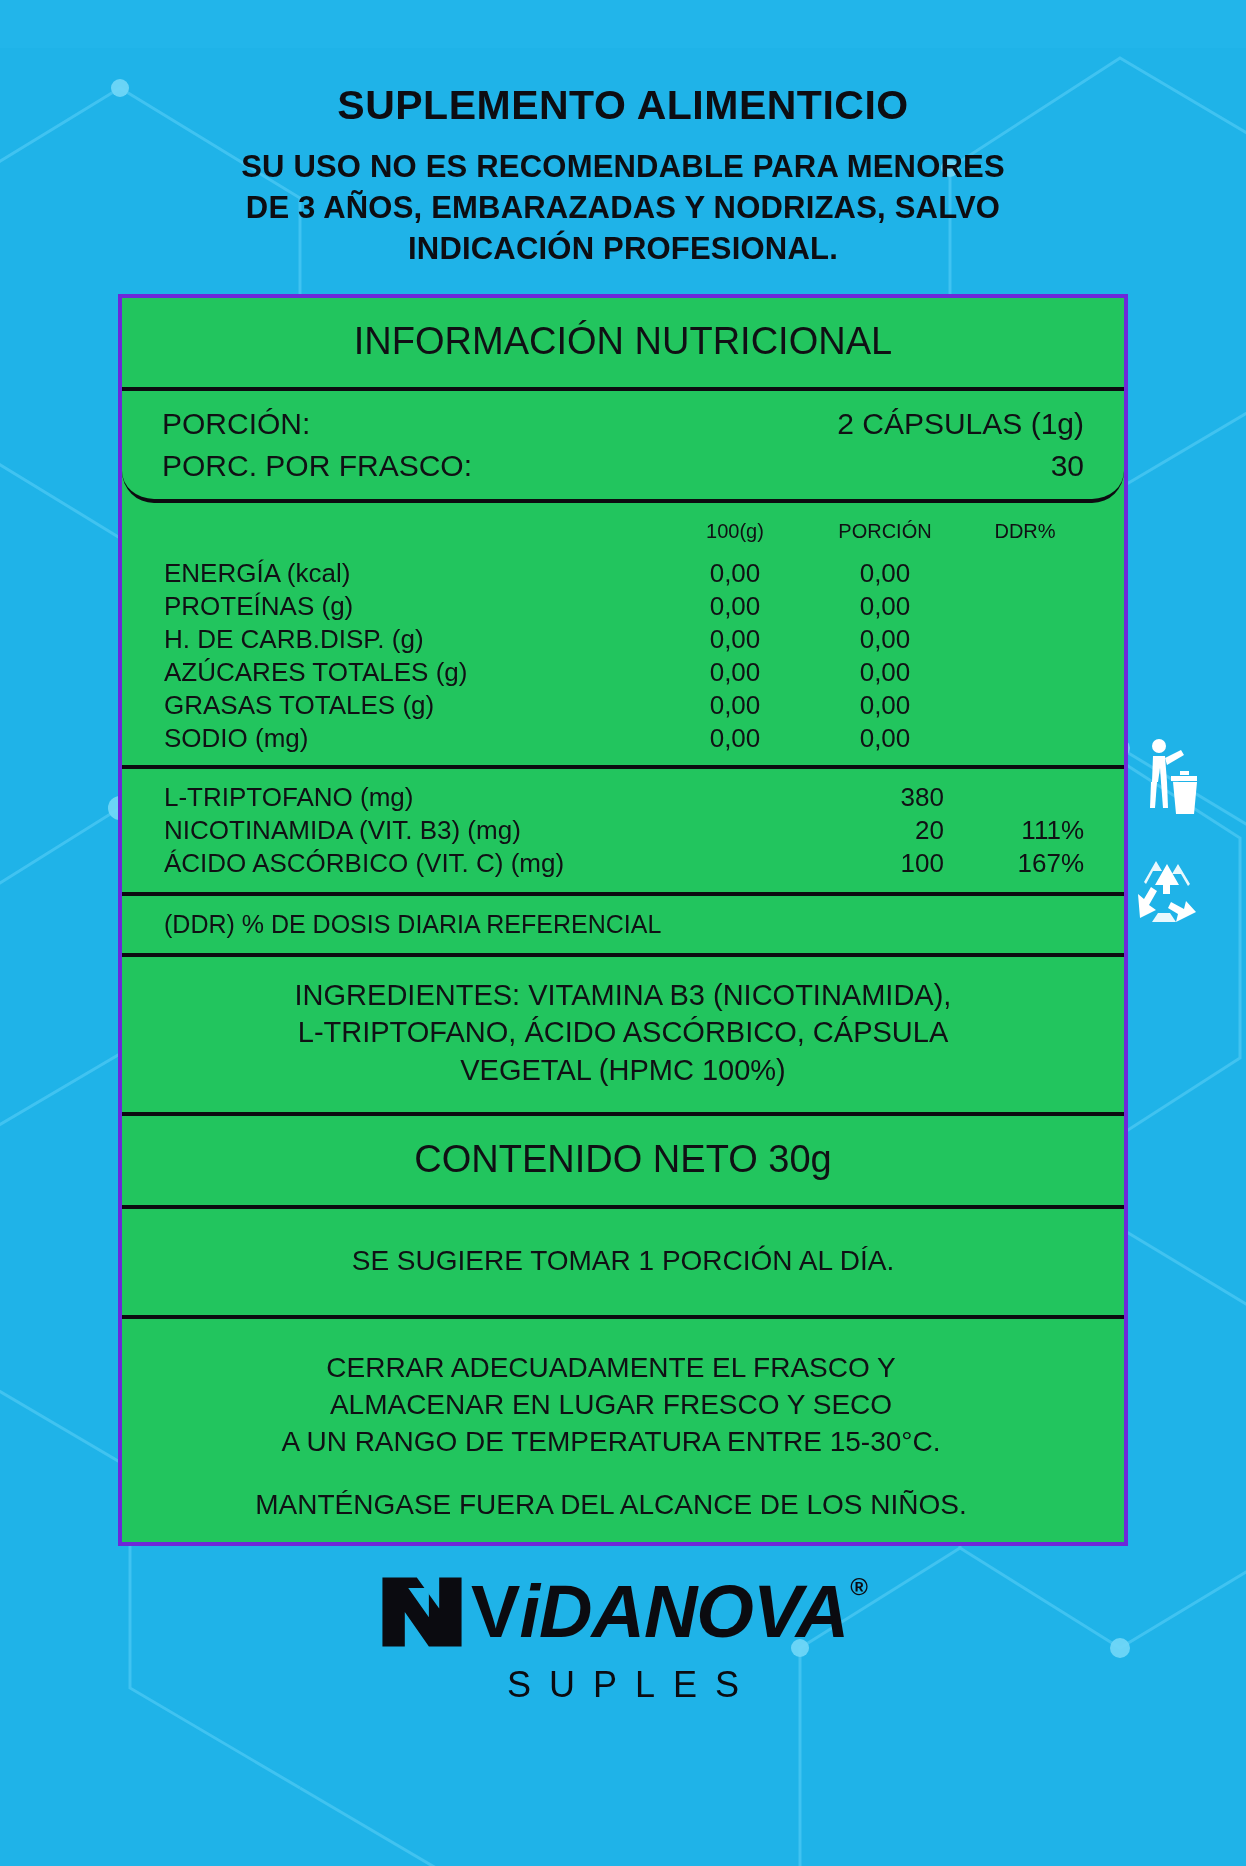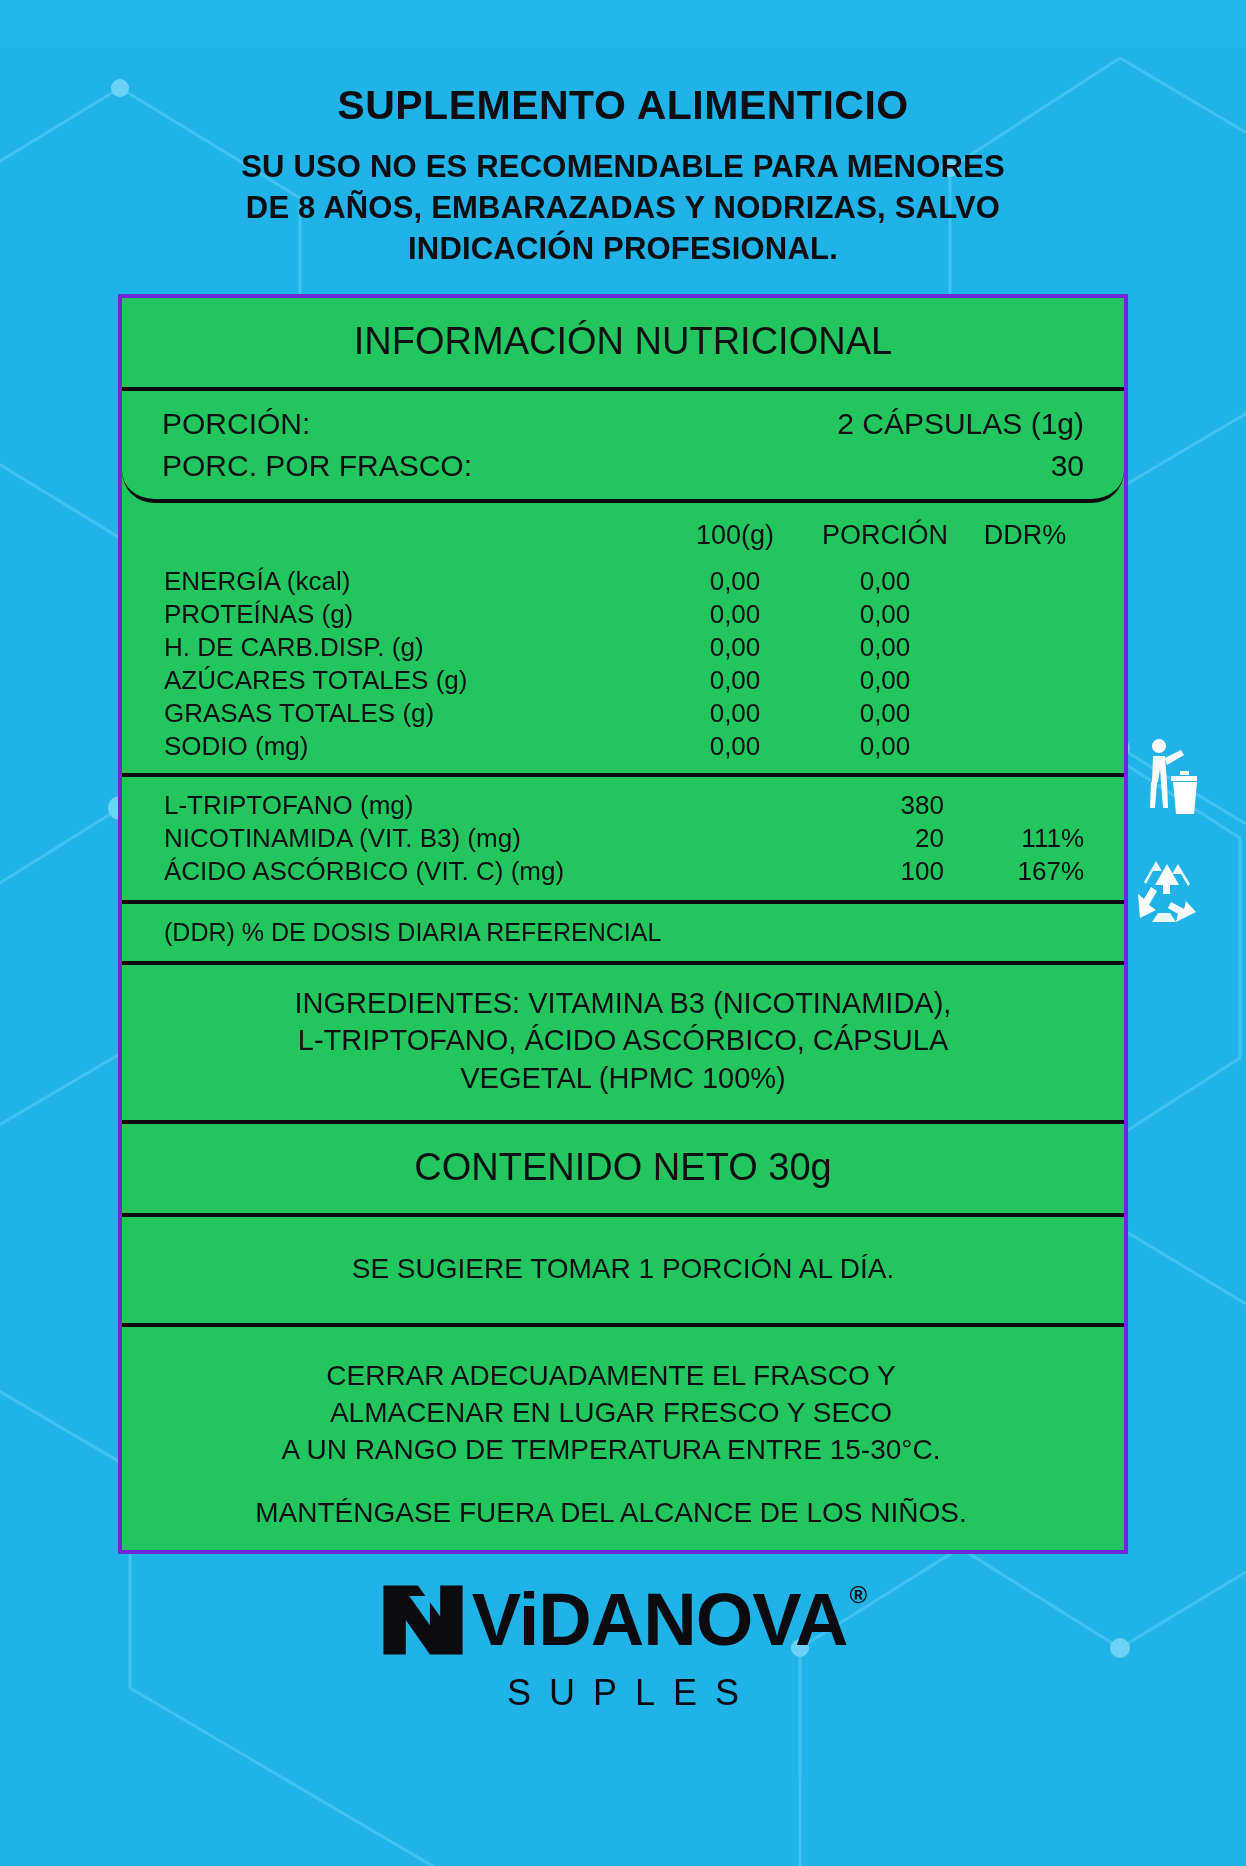--- a/index.html
+++ b/index.html
@@ -75,21 +75,21 @@
     line-height: 1.33;
     padding: 1px 6px;
   }
 
   .tbl { width: 100%; border-collapse: collapse; font-size: 26px; }
   .tbl td { padding: 1px 0; }
   .tbl .lbl { text-align: left; padding-left: 8px; }
   .c1 { width: 150px; text-align: center; }
   .c2 { width: 150px; text-align: center; }
   .c3 { width: 130px; text-align: center; }
-  .hdr td { font-size: 27px; padding-bottom: 14px; }
+  .hdr td { font-size: 20px; padding-bottom: 14px; }
   .hdr .c1, .hdr .c2, .hdr .c3 { text-align: center; }
 
   .macro { padding-top: 4px; padding-bottom: 10px; }
   .micro td { font-size: 26px; padding: 1px 0; }
   .micro .c1 { text-align: right; padding-right: 24px; }
   .micro .c2 { text-align: right; padding-right: 16px; }
   .micro .c3 { text-align: right; padding-right: 6px; }
 
   .ddr-note { font-size: 25px; padding: 6px 6px 6px 8px; }
 
@@ -132,21 +132,21 @@
     justify-content: center;
     gap: 6px;
   }
   .logo-mark { width: 86px; height: 80px; }
   .logo-text {
     font-size: 74px;
     font-weight: bold;
     letter-spacing: -1px;
     line-height: 1;
   }
-  .logo-text .lower { text-transform: none; }
+  .logo-text .lower { text-transform: none; font-style: italic; }
   .reg { font-size: 24px; vertical-align: top; margin-left: 2px; }
   .logo-sub {
     font-size: 36px;
     letter-spacing: 18px;
     margin-top: 12px;
     padding-left: 18px;
     font-weight: normal;
   }
 
   
@@ -192,21 +192,21 @@
       <circle cx="800" cy="1600" r="9"></circle>
     </g>
   </svg>
 
   <div class="content">
 
     <div class="header">
       <h1>SUPLEMENTO ALIMENTICIO</h1>
       <div class="sub">
         <div>SU USO NO ES RECOMENDABLE PARA MENORES</div>
-        <div>DE 8 AÑOS, EMBARAZADAS Y NODRIZAS, SALVO</div>
+        <div>DE 3 AÑOS, EMBARAZADAS Y NODRIZAS, SALVO</div>
         <div>INDICACIÓN PROFESIONAL.</div>
       </div>
     </div>
 
     <div class="panel">
 
       <div class="sec">
         <div class="sec-title">INFORMACIÓN NUTRICIONAL</div>
       </div>
 

